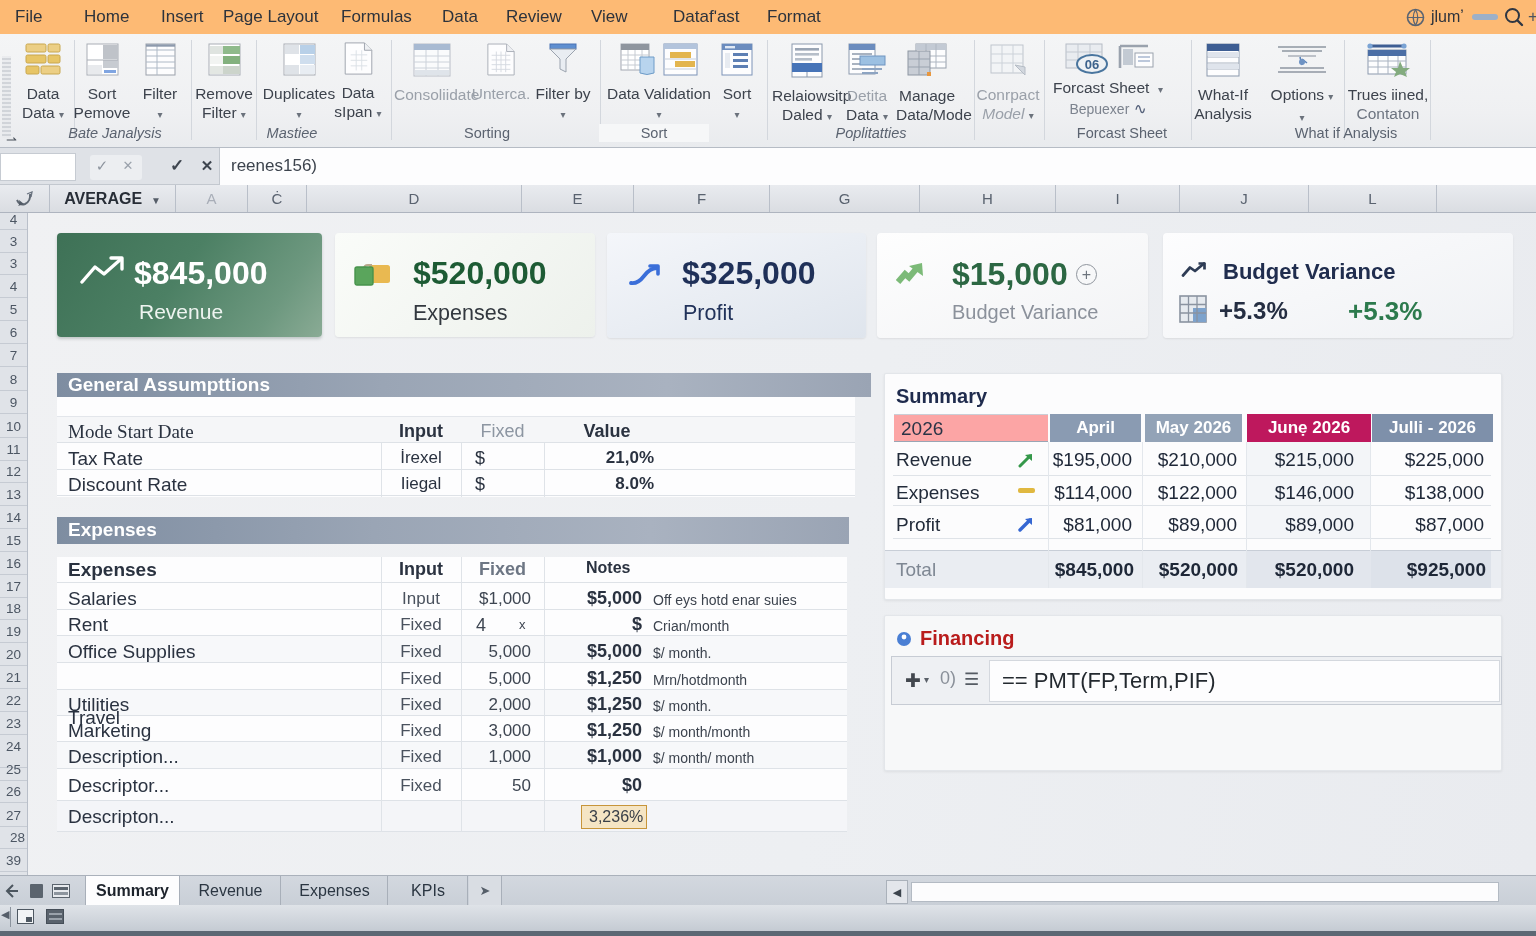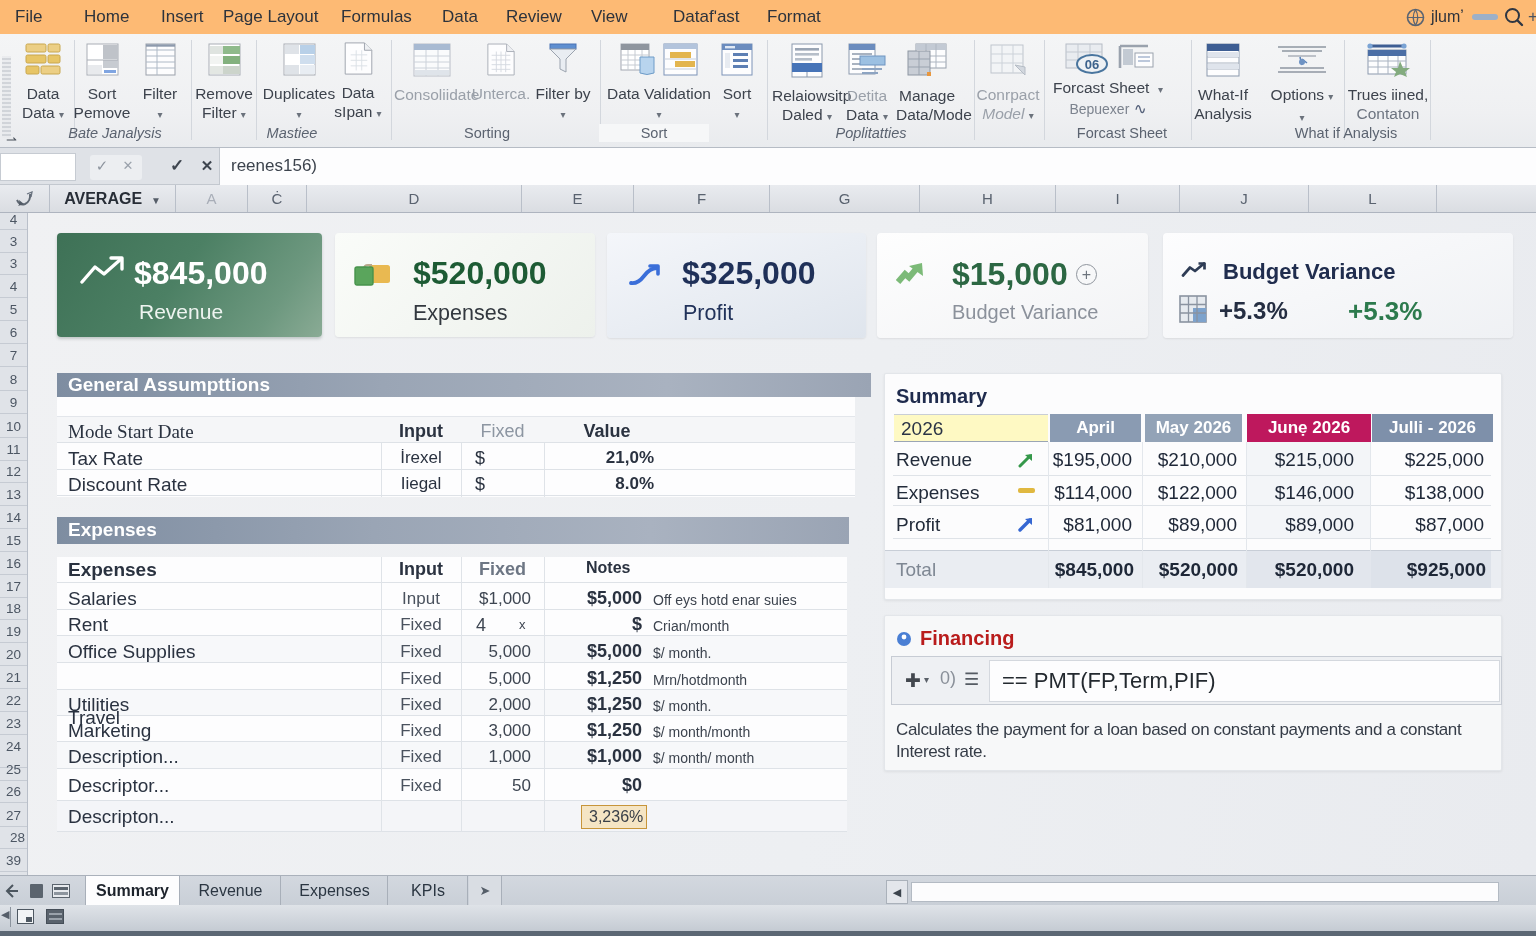--- a/index.html
+++ b/index.html
@@ -558,21 +558,21 @@
   <div class="cell-r" style="left:404px;top:219px;width:70px;color:#3e4652;">50</div>
   <div class="cell-r" style="left:457px;top:218px;width:128px;font-weight:bold;font-size:18px;">$0</div>
 
   <div class="cell-l" style="left:11px;top:249px;font-size:19px;">Descripton...</div>
   <div style="position:absolute;left:524px;top:248px;width:66px;height:24px;background:#f5e5c4;border:1.6px solid #c7953a;"></div>
   <div class="cell-l" style="left:532px;top:251px;font-size:16px;color:#3a4048;">3,236%</div>
 </div>
 
 <div id="summary" class="abs">
   <div style="position:absolute;left:11px;top:11px;font-size:20px;font-weight:bold;color:#1f2b4d;">Summary</div>
-  <div class="shead" style="left:9px;top:40px;width:154px;background:#fef9c3;color:#2b3446;font-weight:normal;text-align:left;border-top:1px solid #c9ced6;border-bottom:1px solid #9aa5b4;font-size:19px;"><span style="margin-left:7px;">2026</span></div>
+  <div class="shead" style="left:9px;top:40px;width:154px;background:#fca5a5;color:#2b3446;font-weight:normal;text-align:left;border-top:1px solid #c9ced6;border-bottom:1px solid #9aa5b4;font-size:19px;"><span style="margin-left:7px;">2026</span></div>
   <div class="shead" style="left:165px;top:40px;width:91px;background:#8a9bb2;">April</div>
   <div class="shead" style="left:260px;top:40px;width:97px;background:#93a3b7;">Mаy 2026</div>
   <div class="shead" style="left:362px;top:40px;width:124px;background:#be185d;">Junẹ 2026</div>
   <div class="shead" style="left:487px;top:40px;width:121px;background:#7e90aa;">Julli - 2026</div>
 
   <div class="abs" style="left:362px;top:68px;width:124px;height:97px;background:#f3f5f8;"></div>
   <div class="srow" style="top:68px;height:34px;"></div>
   <div class="srow" style="top:102px;height:30px;"></div>
   <div class="srow" style="top:132px;height:33px;"></div>
 
@@ -624,21 +624,20 @@
   </svg>
   <div style="position:absolute;left:35px;top:11px;font-size:20px;font-weight:bold;color:#b91c1c;">Financing</div>
   <div class="abs" style="left:6px;top:40px;width:611px;height:49px;background:#eef0f3;border:1px solid #c7ccd4;">
     <span class="abs" style="left:13px;top:12px;font-size:19px;color:#42474e;">✚</span>
     <span class="abs" style="left:32px;top:17px;font-size:10px;color:#5a6068;">▾</span>
     <span class="abs" style="left:48px;top:11px;font-size:18px;color:#8a9099;">0)</span>
     <span class="abs" style="left:72px;top:12px;font-size:17px;color:#555b63;">☰</span>
     <div class="abs" style="left:97px;top:3px;width:511px;height:42px;background:#fdfdfe;border:1px solid #d4d8de;"></div>
     <div class="abs" style="left:110px;top:11px;font-size:22px;color:#23292f;">== PMT(FP,Term,PIF)</div>
   </div>
-  <div class="abs" style="left:11px;top:103px;width:610px;font-size:17px;letter-spacing:-0.35px;line-height:22px;color:#353c47;white-space:nowrap;">Calculates the payment for a loan based on constant payments and a constant<br>Interest rate.</div>
 </div>
 
 <div id="sheetbar" class="abs">
   <div class="stab" style="left:85px;width:95px;background:#fdfdfe;font-weight:bold;color:#1d232c;border-left:1px solid #a8afb9;">Summary</div>
   <div class="stab" style="left:181px;width:100px;">Revenue</div>
   <div class="stab" style="left:282px;width:106px;">Expenses</div>
   <div class="stab" style="left:389px;width:79px;">KPIs</div>
   <div class="stab" style="left:469px;width:33px;font-size:13px;color:#555e69;background:#d9dde3;">➤</div>
   <svg class="abs" style="left:4px;top:7px;" width="16" height="16" viewBox="0 0 16 16">
     <path d="M9 2 L3 8 L9 14 M3 8 L14 8" stroke="#4c565f" stroke-width="2" fill="none"></path>

